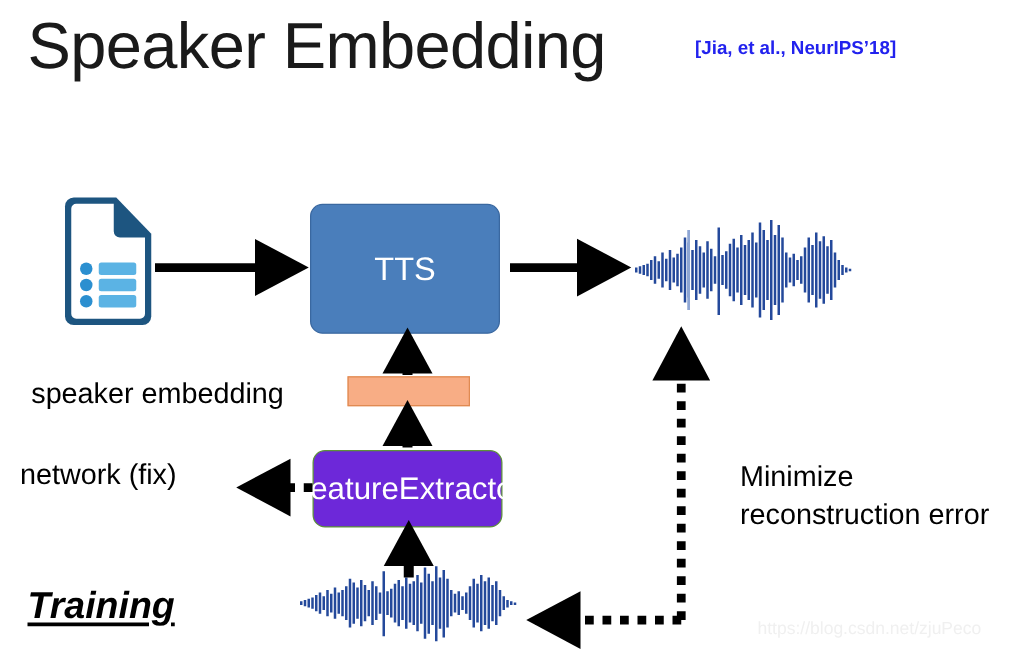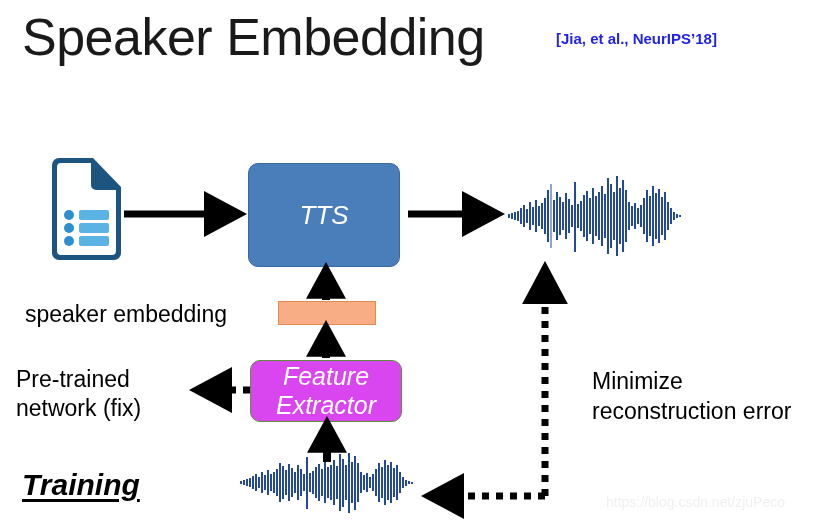--- a/index.html
+++ b/index.html
@@ -52,44 +52,43 @@
     width: 76px;
     height: 104px;
   }
 
   
   .node-box {
     position: absolute;
     box-sizing: border-box;
     border-radius: 10px;
     display: flex;
-    flex-direction: column;
+    flex-direction: row;
     align-items: center;
     justify-content: center;
     color: #ffffff;
     font-size: 26px;
     line-height: 33px;
     text-align: center;
     white-space: nowrap;
-    font-style: italic;
   }
   #tts-box {
     left: 248px;
     top: 163px;
     width: 152px;
     height: 104px;
     background: #4a7ebb;
     border: 1px solid #3a68a0;
   }
   #feature-box {
     left: 250px;
     top: 360px;
     width: 152px;
     height: 62px;
-    background: #d946ef;
+    background: #6d28d9;
     border: 1px solid #5d9139;
     font-size: 25px;
     line-height: 29px;
   }
 
   
   #embedding-bar {
     position: absolute;
     left: 278px;
     top: 301px;
@@ -200,21 +199,20 @@
 
   <div class="node-box" id="feature-box">
     <span>Feature</span>
     <span>Extractor</span>
   </div>
 
   <div id="embedding-bar"></div>
   <div id="embedding-label">speaker embedding</div>
 
   <div id="pretrained-label">
-    <div>Pre-trained</div>
     <div>network (fix)</div>
   </div>
 
   <div id="minimize-label">
     <div>Minimize</div>
     <div>reconstruction error</div>
   </div>
 
   <div id="training-label">Training</div>
 

